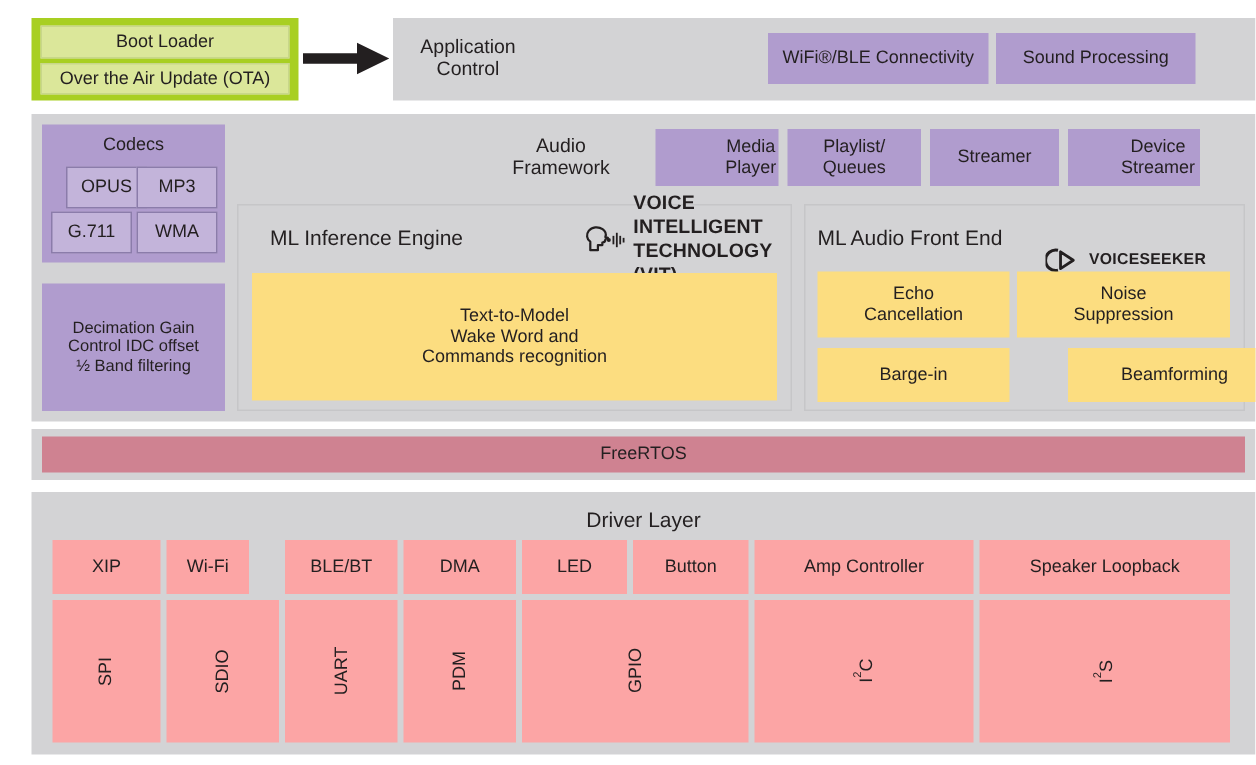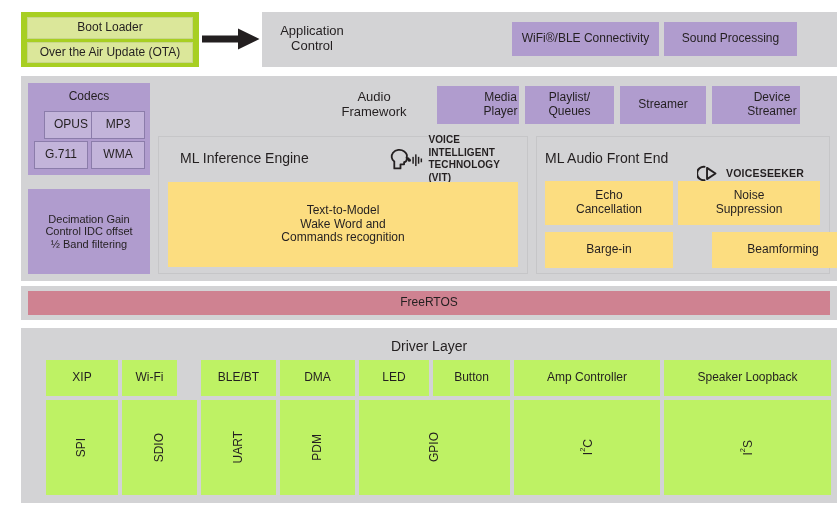--- a/index.html
+++ b/index.html
@@ -7,38 +7,38 @@
        -webkit-font-smoothing:antialiased;}
   #stage{position:relative;width:837px;height:510px;overflow:hidden;}
 
   
   .panel{position:absolute;background:#d3d3d5;box-sizing:border-box;}
   .cell{position:absolute;box-sizing:border-box;display:flex;align-items:center;
         justify-content:center;text-align:center;line-height:1.15;}
   .purple{background:#b09cce;}
   .purple-lite{background:#c3b4da;border:1px solid #8b7caa;}
   .yellow{background:#fcdd80;}
-  .orange{background:#bef264;margin-left:11px;}
+  .orange{background:#fca5a5;}
   .rose{background:#cf8291;}
   .green-outer{background:#a8cf22;}
   .green-inner{background:#dbe79a;border:1px solid #c8d78a;}
 
   .hdr{font-weight:normal;}
   .sm{font-size:11px;}
   .md{font-size:12px;}
   .lg{font-size:13px;}
   .xl{font-size:14px;}
 
   .vert{writing-mode:vertical-rl;transform:rotate(180deg);}
 
   
   #arrow{position:absolute;left:202px;top:28px;width:58px;height:22px;}
 
   
-  .logo-txt{font-size:10px;font-weight:bold;letter-spacing:.1px;line-height:1.25;
+  .logo-txt{font-size:13px;font-weight:bold;letter-spacing:.1px;line-height:1.25;
             color:#231f20;text-align:left;}
   .vs-txt{font-size:10.5px;font-weight:bold;letter-spacing:.2px;color:#231f20;}
   sup{font-size:.62em;vertical-align:super;}
 </style>
 </head>
 <body>
 
 <div id="stage">
 
   <div class="cell green-outer" style="left:21px;top:12px;width:178px;height:55px;"></div>

